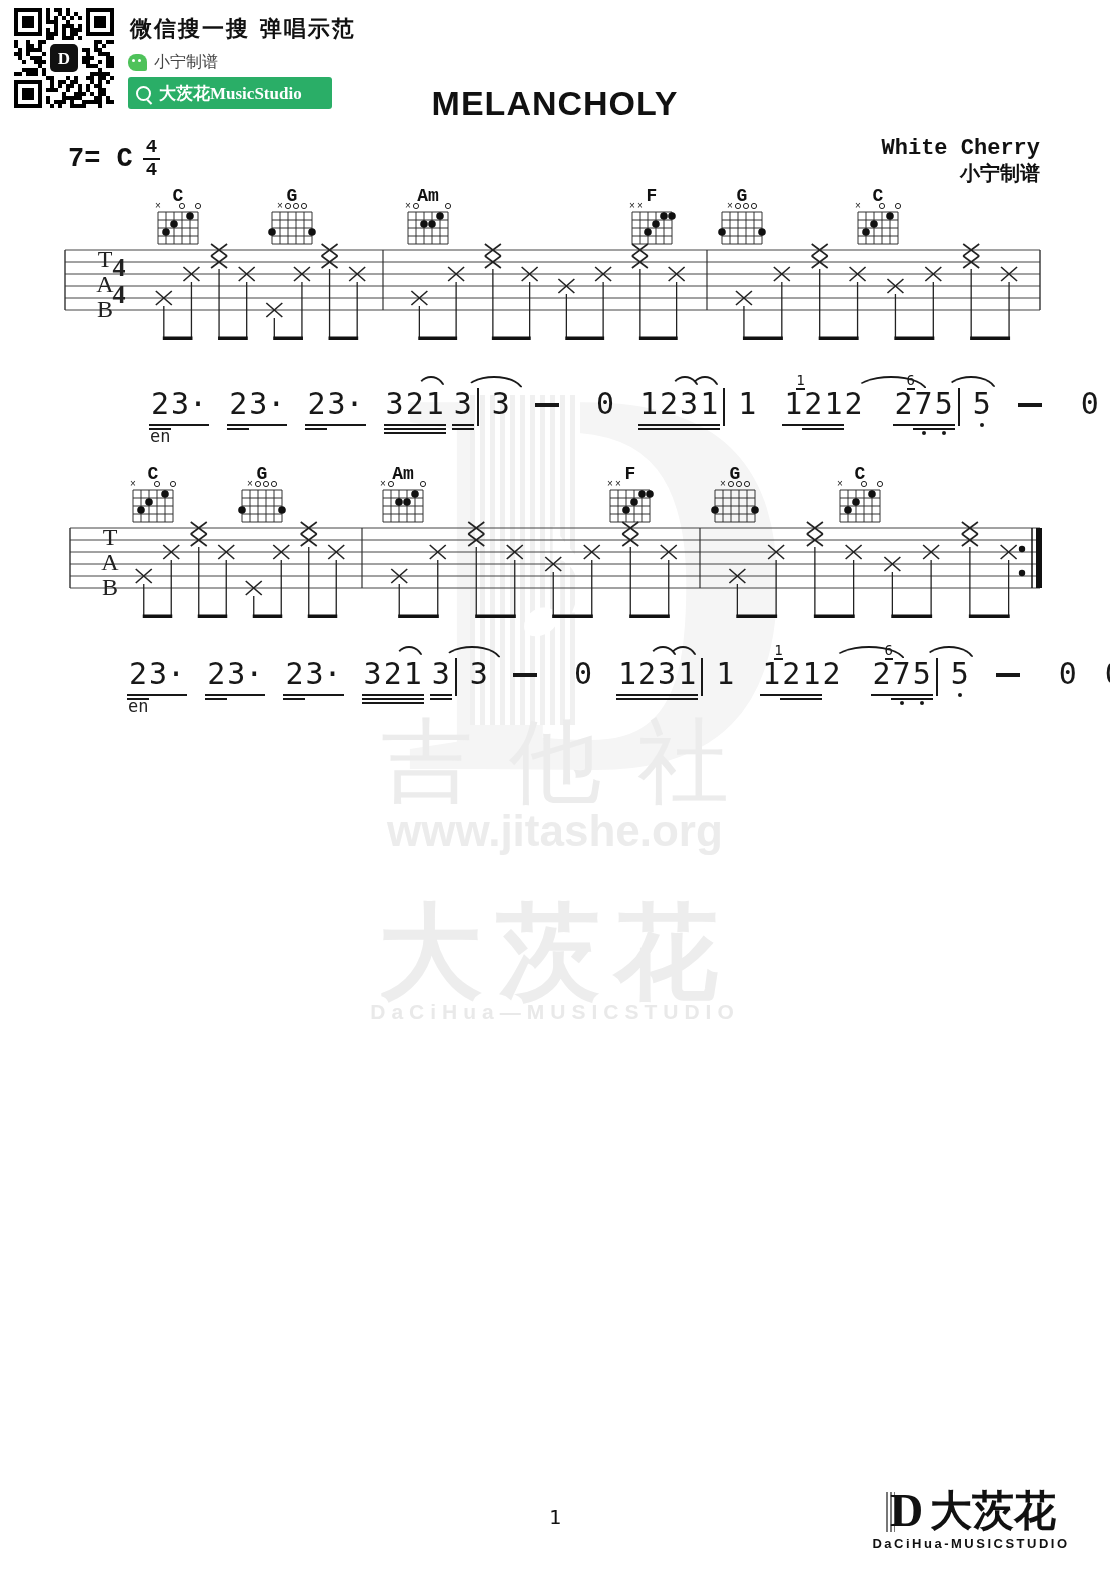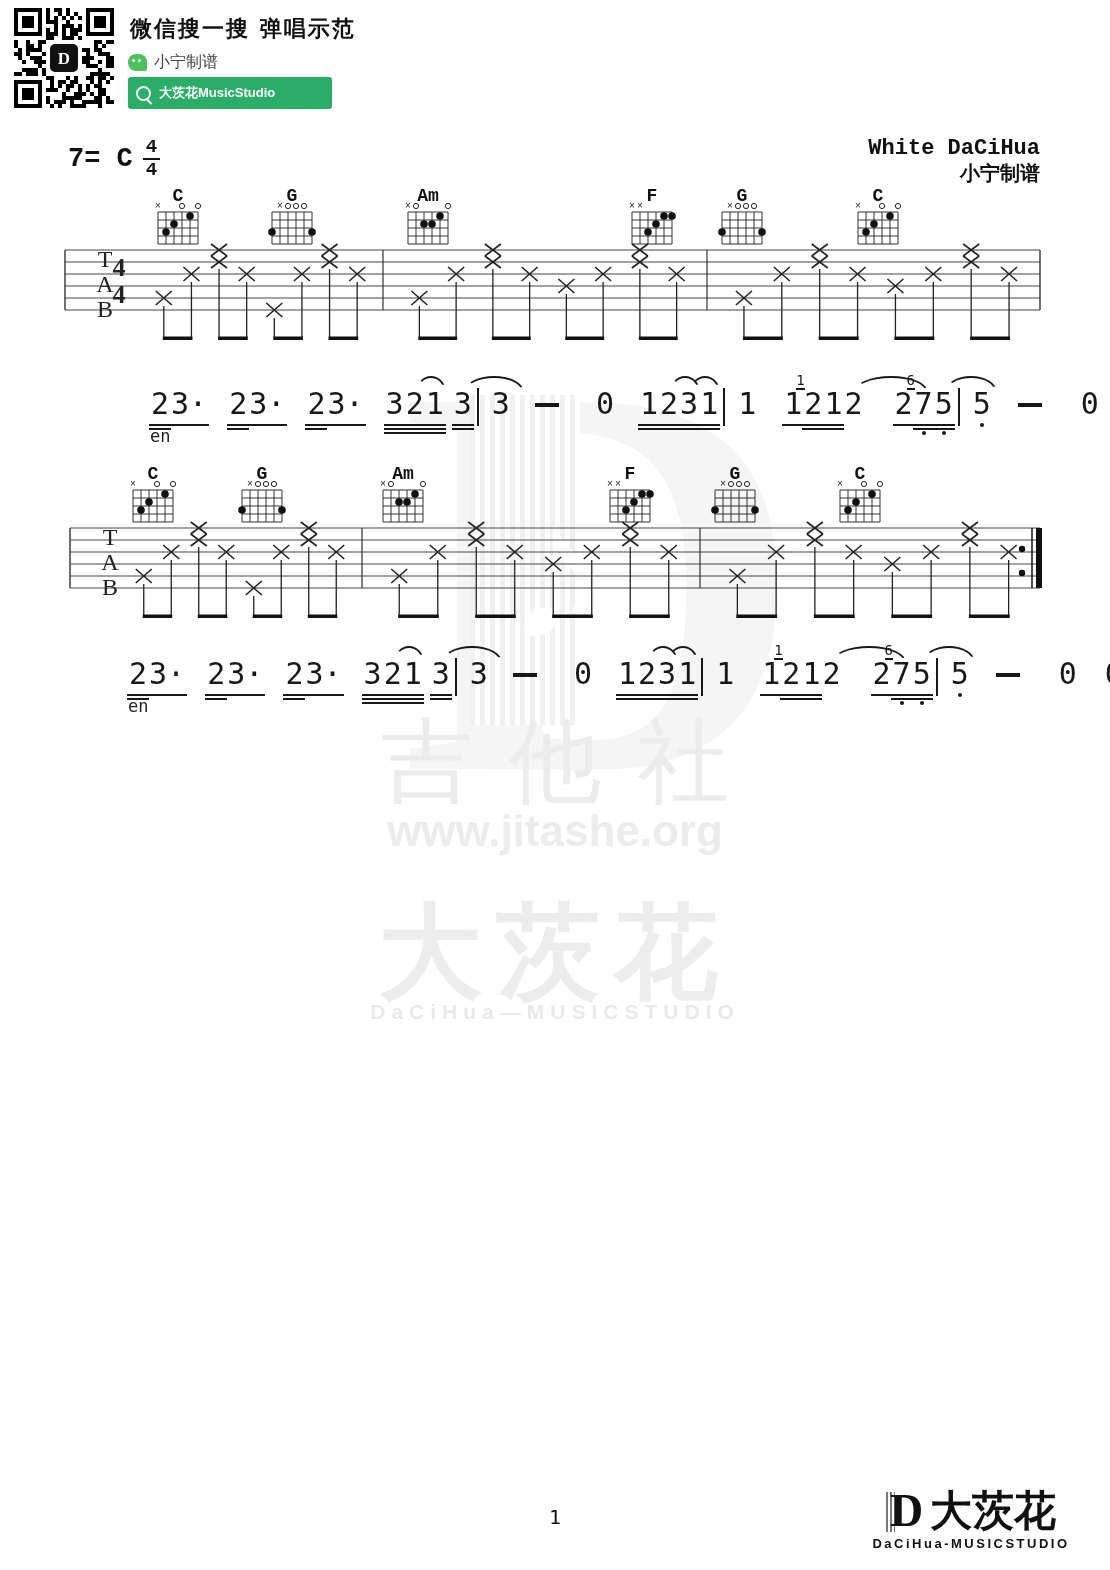--- a/index.html
+++ b/index.html
@@ -14,21 +14,21 @@
   .wechat-row{left:128px;top:52px;display:flex;align-items:center;gap:7px;}
   .wc-icon{width:19px;height:17px;background:#4ec25a;border-radius:8px 8px 2px 8px;position:relative;}
   .wc-icon:before{content:"";position:absolute;left:4px;top:5px;width:3px;height:3px;border-radius:50%;background:#fff;}
   .wc-icon:after{content:"";position:absolute;left:10px;top:5px;width:3px;height:3px;border-radius:50%;background:#fff;}
   .wc-label{font-size:16px;color:#444;font-family:"DejaVu Sans",sans-serif;}
   .search-bar{left:128px;top:77px;width:204px;height:32px;border-radius:3px;display:flex;
               align-items:center;gap:8px;padding:0 8px;box-sizing:border-box;}
   .s-icon{width:11px;height:11px;border:2px solid #fff;border-radius:50%;position:relative;flex:0 0 auto;}
   .s-icon:after{content:"";position:absolute;left:10px;top:11px;width:6px;height:2px;background:#fff;
                 transform:rotate(45deg);transform-origin:0 0;}
-  .search-text{color:#fff;font-size:13px;font-weight:600;font-family:Liberation Sans, sans-serif;white-space:nowrap;}
+  .search-text{color:#fff;font-size:17px;font-weight:600;font-family:Liberation Serif, serif;white-space:nowrap;}
 
   .title{left:0;right:0;top:84px;text-align:center;font-size:34px;font-weight:600;letter-spacing:1px;}
   .artist{right:70px;top:136px;font-size:22px;font-weight:bold;font-family:"Liberation Mono",monospace;}
   .arranger{right:70px;top:160px;font-size:20px;font-weight:bold;font-family:"DejaVu Sans",sans-serif;text-align:right;}
 
   .keyline{left:68px;top:138px;display:flex;align-items:center;gap:10px;
            font-family:"Liberation Mono",monospace;font-size:27px;font-weight:bold;}
   .frac{display:inline-flex;flex-direction:column;align-items:center;font-size:19px;line-height:19px;}
   .frac .top{border-bottom:2px solid #111;padding:0 3px 1px;}
   .frac .bot{padding-top:1px;}
@@ -287,21 +287,22 @@
   <div class="abs qr-caption">微信搜一搜 弹唱示范</div>
   <div class="abs wechat-row">
     <span class="wc-icon"></span>
     <span class="wc-label">小宁制谱</span>
   </div>
   <div class="abs search-bar" id="searchbar" style="background: rgb(42, 174, 103);">
     <span class="s-icon"></span>
     <span class="search-text">大茨花MusicStudio</span>
   </div>
 
-  <div class="abs artist">White DaCiHua</div>
+  <div class="abs title">MELANCHOLY</div>
+  <div class="abs artist">White Cherry</div>
   <div class="abs arranger">小宁制谱</div>
 
   <div class="abs keyline">
     <span>7= C</span>
     <span class="frac">
       <span class="top">4</span>
       <span class="bot">4</span>
     </span>
   </div>
 

